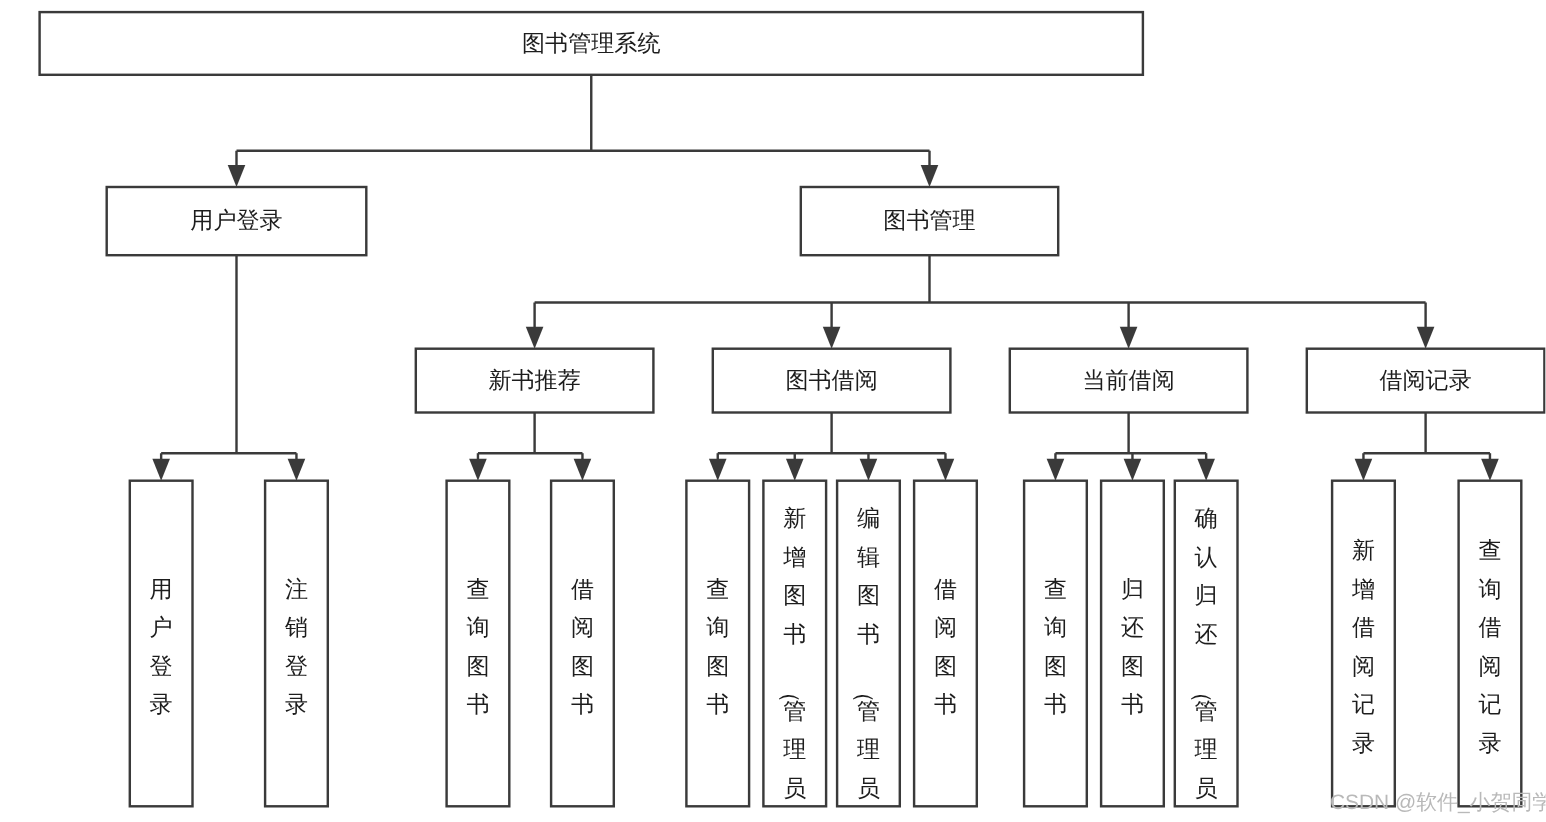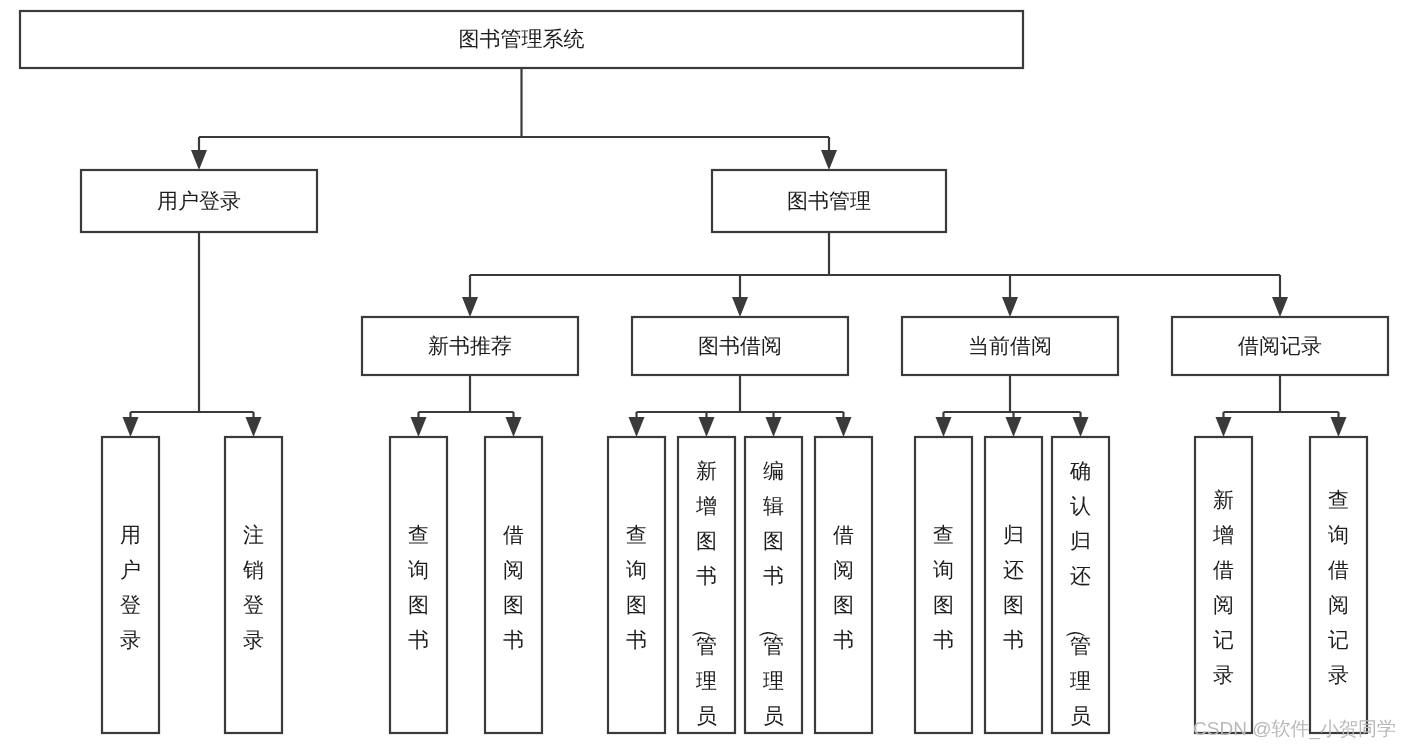--- a/index.html
+++ b/index.html
@@ -9,21 +9,21 @@
   }
   body {
     width: 1405px;
     height: 747px;
     font-family: "Liberation Sans", "DejaVu Sans", sans-serif;
     overflow: hidden;
     position: relative;
   }
   #diagram-root {
     position: absolute;
-    left: 0; top: 0;
+    left: 16px; top: 0;
     width: 1230px;
     height: 747px;
   }
   .node-rect {
     fill: #ffffff;
     stroke: #3a3a3a;
     stroke-width: 2.2;
   }
   .connector {
     stroke: #3a3a3a;

